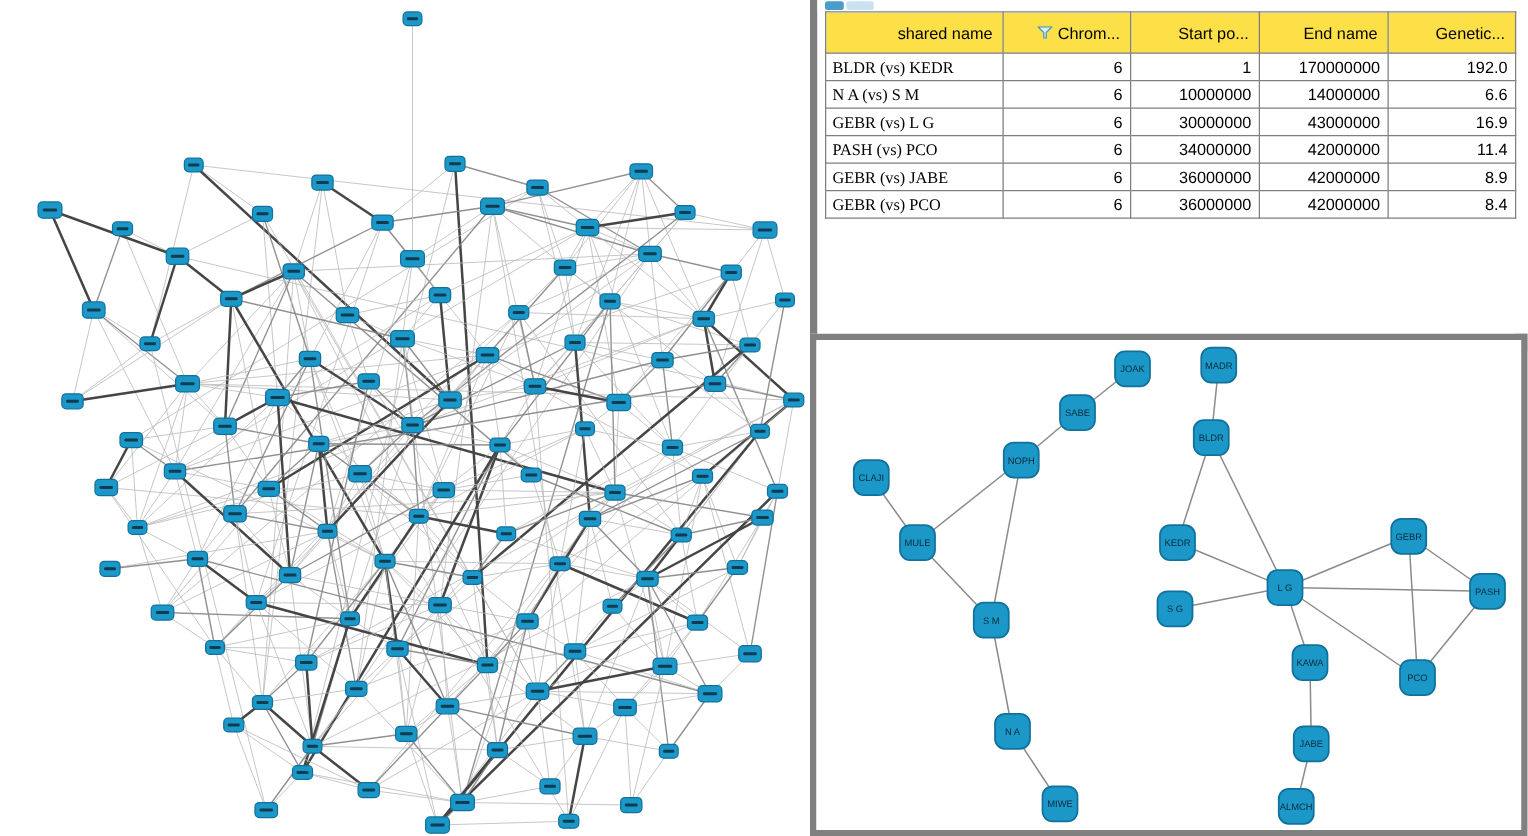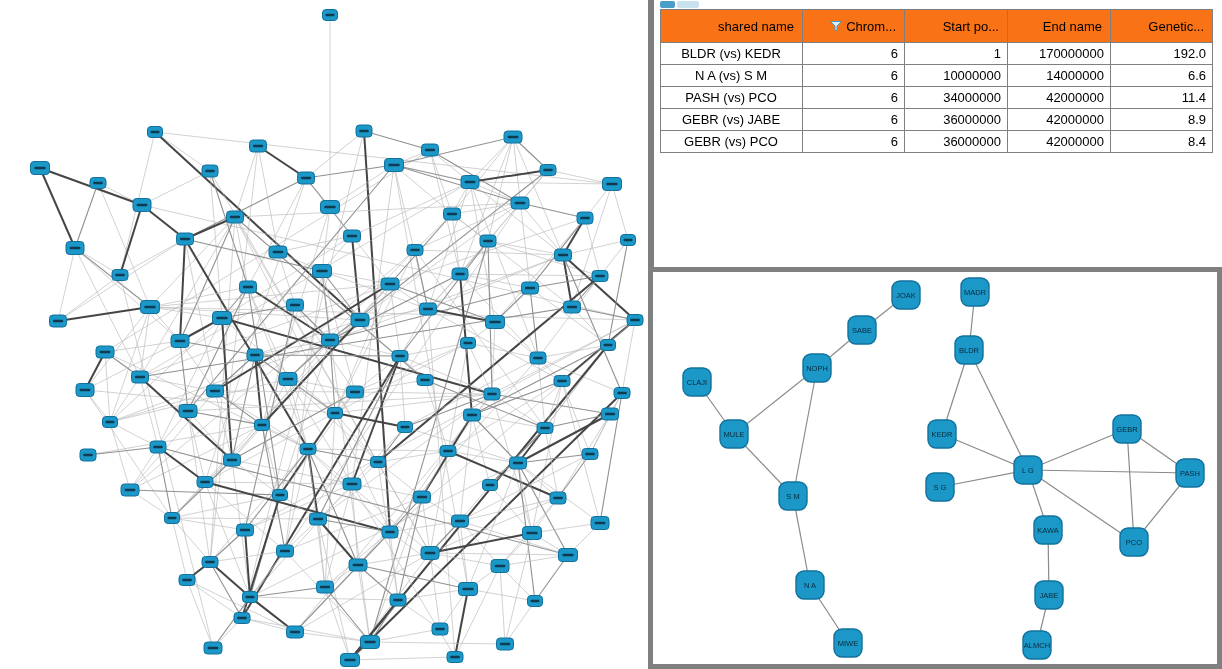--- a/index.html
+++ b/index.html
@@ -13,26 +13,26 @@
   #splitter{position:absolute;left:648px;top:0;width:6px;height:268px;background:#7e7e7e;}
   
   #table-panel{position:absolute;left:654px;top:0;width:568px;height:268px;background:#ffffff;}
   #scroll-strip{position:absolute;left:0;top:0;width:568px;height:9px;background:#ffffff;}
   #scroll-thumb{position:absolute;left:6px;top:1px;width:15px;height:7px;background:#4a9cc9;border-radius:2px;}
   #scroll-thumb2{position:absolute;left:23px;top:1px;width:22px;height:7px;background:#c9e2f0;border-radius:2px;}
   table.attr{border-collapse:collapse;position:absolute;left:6px;top:9px;width:552px;table-layout:fixed;
     font-size:13px;color:#000;}
   table.attr th,table.attr td{border:1px solid #7f7f7f;overflow:hidden;white-space:nowrap;}
   table.attr th{
-    background:#f97316;font-weight:normal;height:32px;text-align:right;
+    background:#fde047;font-weight:normal;height:32px;text-align:right;
     padding:0 8px 0 2px;vertical-align:middle;
   }
   table.attr th .th-inner{display:flex;align-items:center;justify-content:flex-end;gap:4px;}
   table.attr td{height:21px;padding:0 6px 0 5px;background:#fff;}
-  td.cell-left{text-align:center;}
+  td.cell-left{text-align:left;font-family:Liberation Serif, serif;}
   td.cell-right{text-align:right;}
   
   #corner-piece{position:absolute;left:1212px;top:267px;width:10px;height:14px;background:#8c8c8c;}
   
   #net-panel{position:absolute;left:648px;top:267px;width:574px;height:402px;
     box-sizing:border-box;border:5px solid #808080;background:#ffffff;}
   #small-net{position:absolute;left:655px;top:274px;width:560px;height:388px;}
   
   .edge-s{stroke:#8a8a8a;stroke-width:1.2;fill:none;}
   .node-label-s{fill:#0a2a3c;font-size:7.5px;font-family:"Liberation Sans",sans-serif;
@@ -1028,20 +1028,27 @@
           <td class="cell-right">192.0</td>
         </tr>
         <tr>
           <td class="cell-left">N A (vs) S M</td>
           <td class="cell-right">6</td>
           <td class="cell-right">10000000</td>
           <td class="cell-right">14000000</td>
           <td class="cell-right">6.6</td>
         </tr>
         <tr>
+          <td class="cell-left">GEBR (vs) L G</td>
+          <td class="cell-right">6</td>
+          <td class="cell-right">30000000</td>
+          <td class="cell-right">43000000</td>
+          <td class="cell-right">16.9</td>
+        </tr>
+        <tr>
           <td class="cell-left">PASH (vs) PCO</td>
           <td class="cell-right">6</td>
           <td class="cell-right">34000000</td>
           <td class="cell-right">42000000</td>
           <td class="cell-right">11.4</td>
         </tr>
         <tr>
           <td class="cell-left">GEBR (vs) JABE</td>
           <td class="cell-right">6</td>
           <td class="cell-right">36000000</td>

